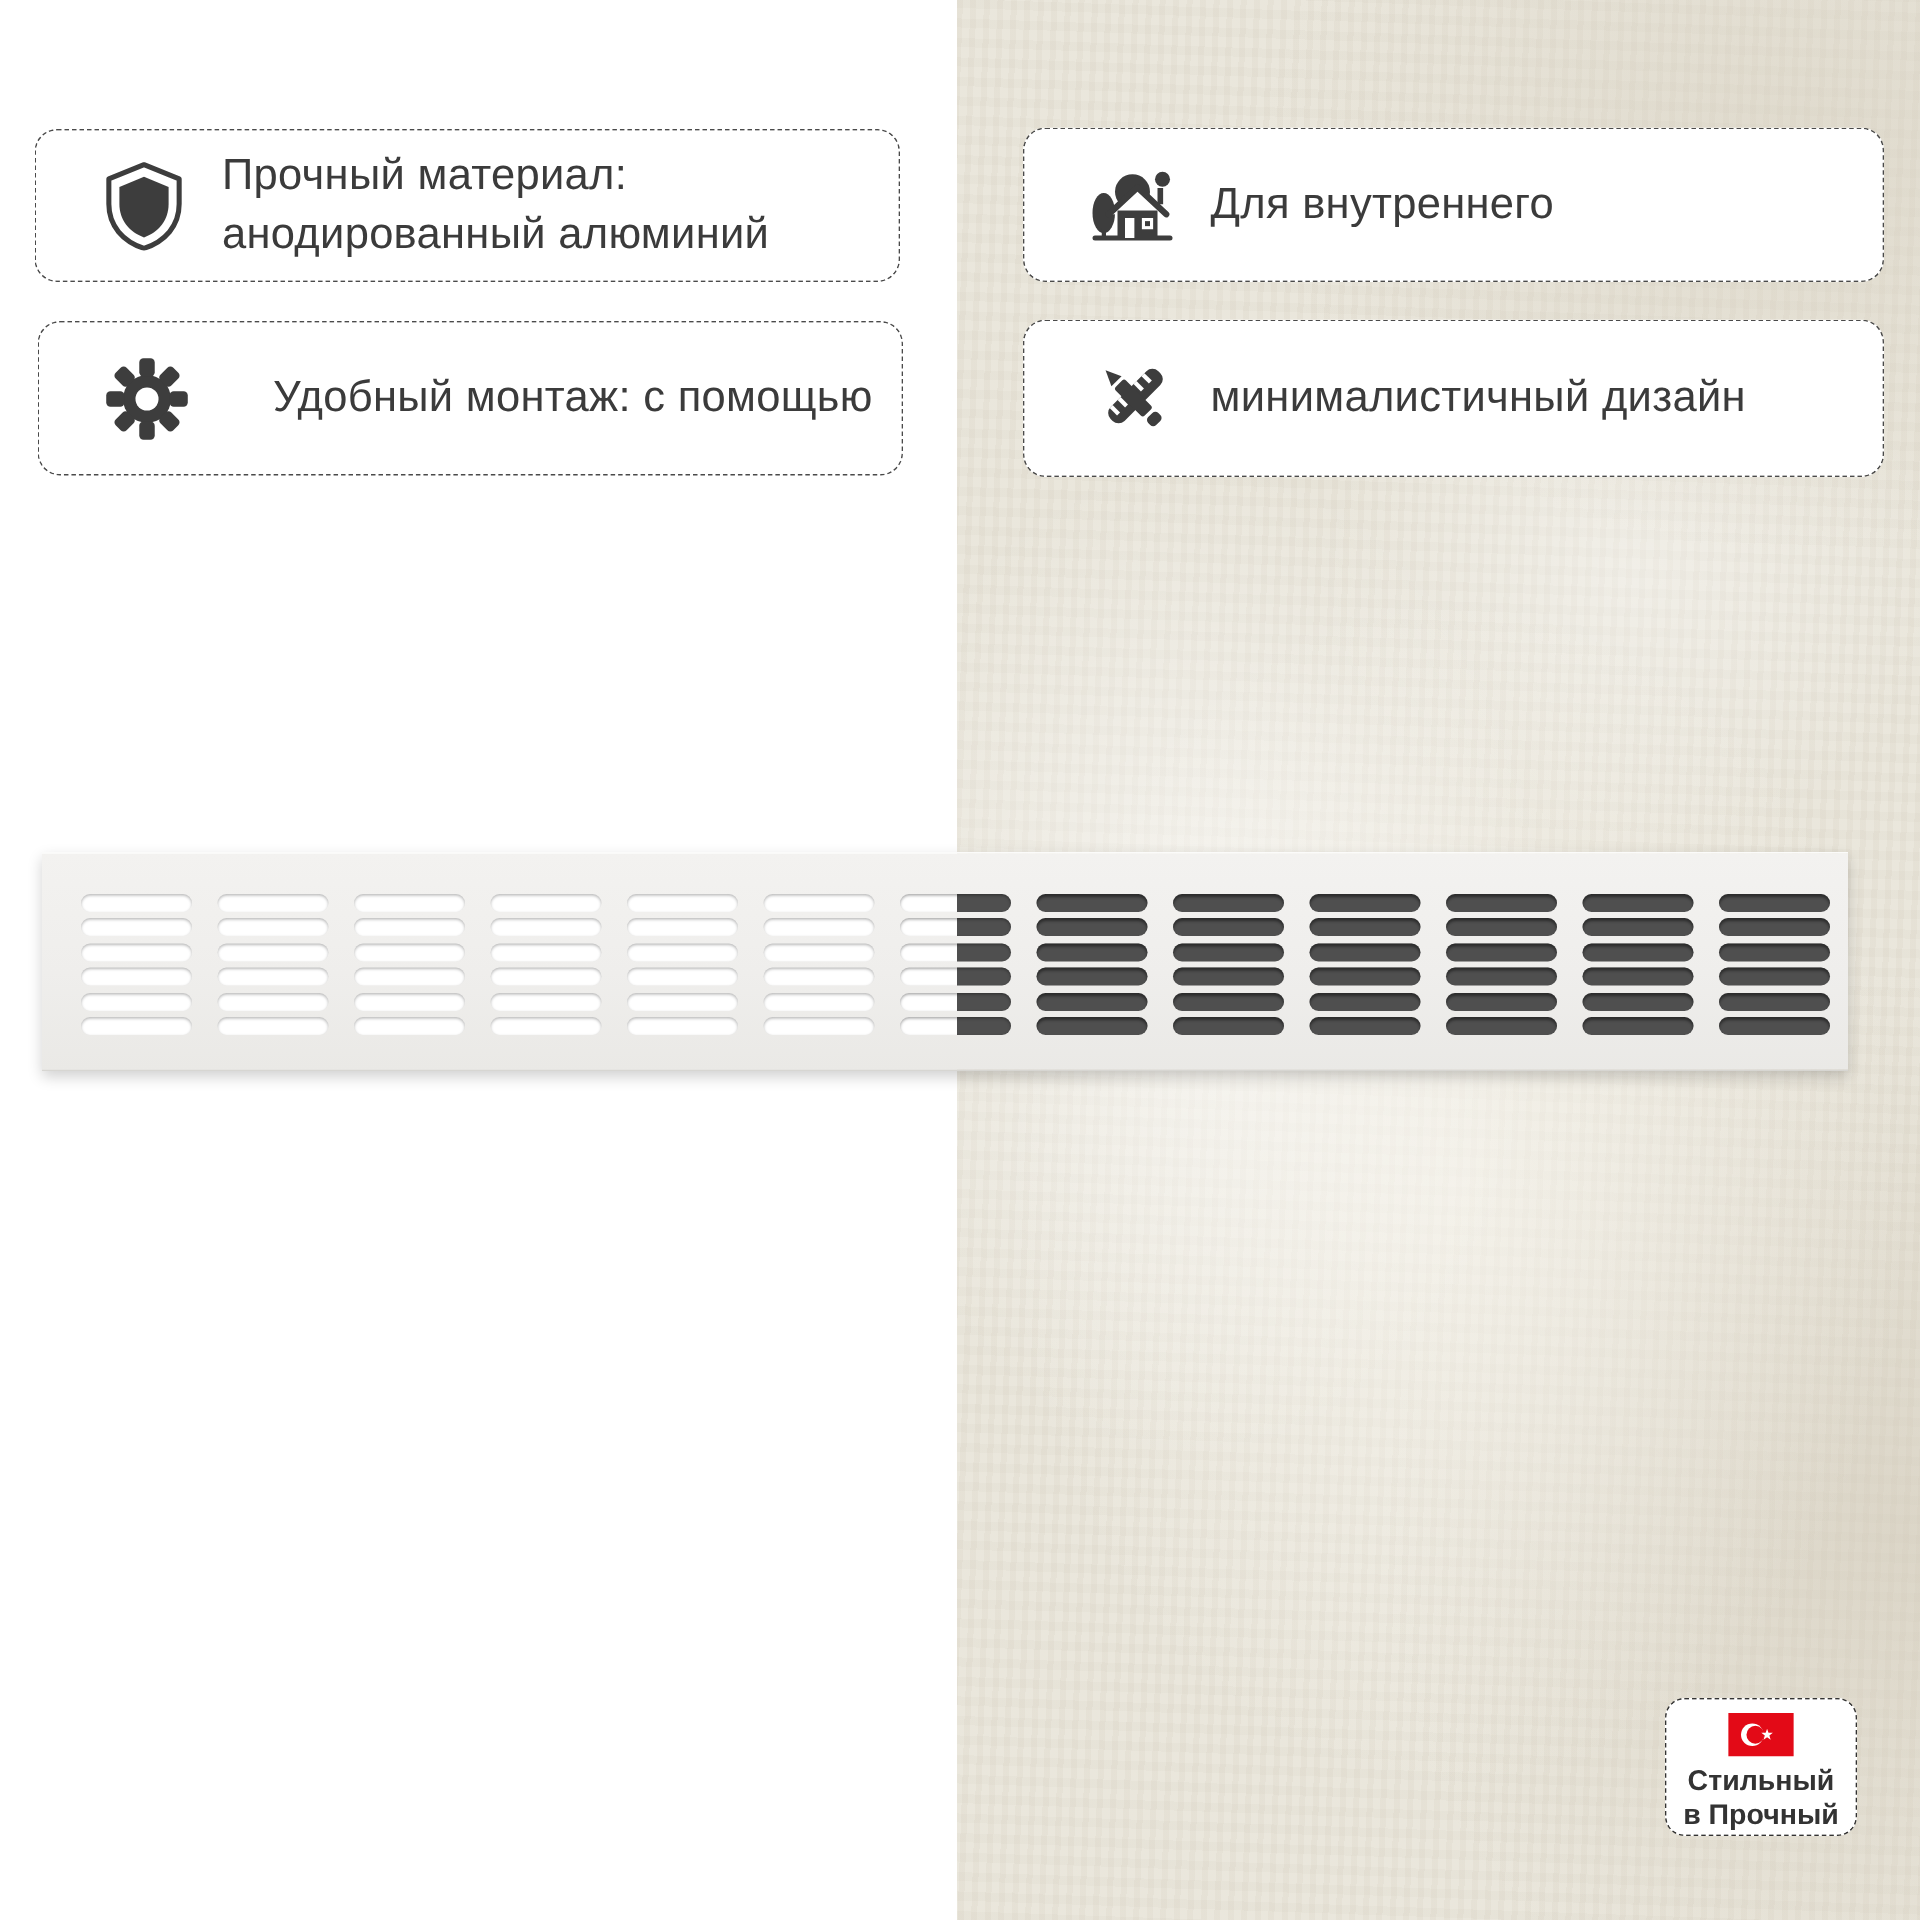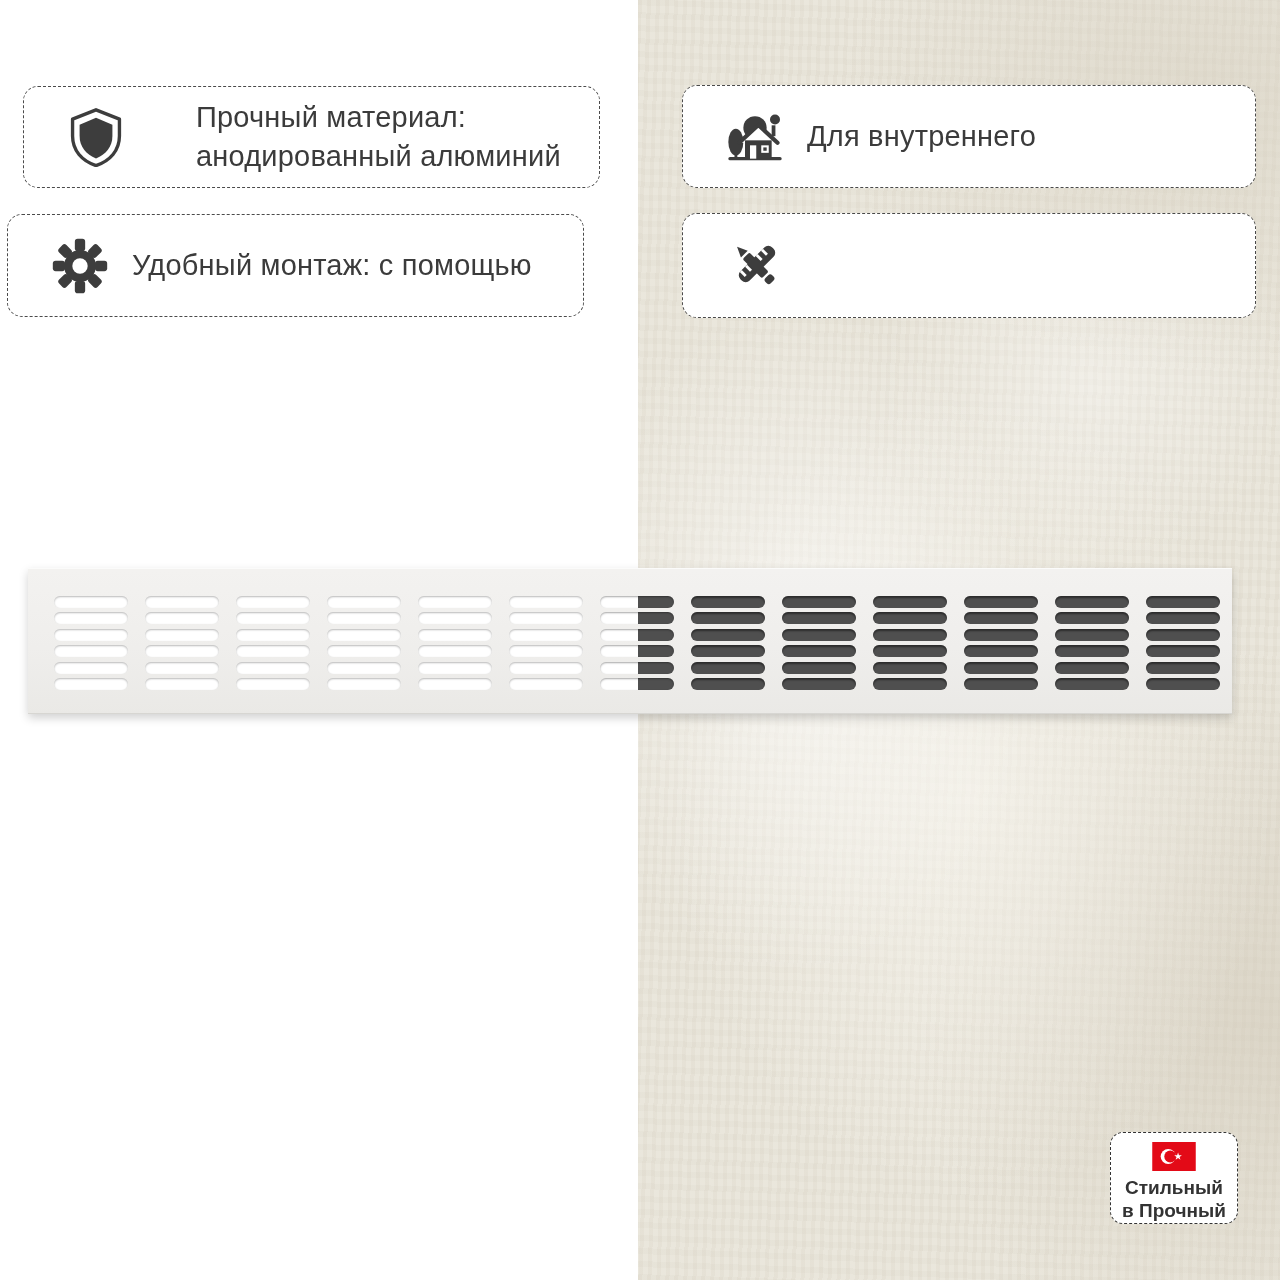--- a/index.html
+++ b/index.html
@@ -50,34 +50,34 @@
     line-height:23px;text-align:center;}
 </style>
 </head>
 <body>
 
 <div class="canvas">
 
   <div class="bg-left"></div>
   <div class="bg-concrete"></div>
 
-  <div class="feature" style="left:23px;top:86px;width:577px;height:102px;gap:48px;">
+  <div class="feature" style="left:23px;top:86px;width:577px;height:102px;">
     <span class="ficon">
       <svg viewBox="0 0 64 64">
         <path d="M32 3 L57 13 V31 C57 46.5 47 57.5 32 62.5 C17 57.5 7 46.5 7 31 V13 Z" fill="none" stroke="#3d3d3d" stroke-width="3.6" stroke-linejoin="round"></path>
         <path d="M32 11.5 L49.5 18.8 V31 C49.5 42.5 42.5 50.8 32 54.8 C21.5 50.8 14.5 42.5 14.5 31 V18.8 Z" fill="#3d3d3d"></path>
       </svg>
     </span>
     <div class="ftext">
       <div>Прочный материал:</div>
       <div>анодированный алюминий</div>
     </div>
   </div>
 
-  <div class="feature" style="left:7px;top:214px;width:577px;height:103px;">
+  <div class="feature" style="left:25px;top:214px;width:577px;height:103px;gap:32px;">
     <span class="ficon">
       <svg viewBox="0 0 64 64">
         <g fill="#3d3d3d">
           <circle cx="32" cy="32" r="17"></circle>
           <g>
             <rect x="26.5" y="3" width="11" height="13" rx="3"></rect>
             <rect x="26.5" y="3" width="11" height="13" rx="3" transform="rotate(45 32 32)"></rect>
             <rect x="26.5" y="3" width="11" height="13" rx="3" transform="rotate(90 32 32)"></rect>
             <rect x="26.5" y="3" width="11" height="13" rx="3" transform="rotate(135 32 32)"></rect>
             <rect x="26.5" y="3" width="11" height="13" rx="3" transform="rotate(180 32 32)"></rect>
@@ -129,20 +129,21 @@
           <rect x="25" y="45" width="7.5" height="3" fill="#ffffff"></rect>
         </g>
         <g transform="rotate(-45 32 32)" fill="#3d3d3d">
           <path d="M32.9 4 L27.8 15 L38 15 Z"></path>
           <rect x="27.8" y="17.5" width="10.2" height="29" rx="2"></rect>
           <rect x="27.8" y="49" width="10.2" height="8" rx="3"></rect>
         </g>
       </svg>
     </span>
     <div class="ftext">
+      <div>минималистичный дизайн</div>
     </div>
   </div>
 
   <div class="grille">
       <div class="slot light" style="left: 26px; top: 27px; width: 74px; height: 12px;"></div>
       <div class="slot light" style="left: 117px; top: 27px; width: 74px; height: 12px;"></div>
       <div class="slot light" style="left: 208px; top: 27px; width: 74px; height: 12px;"></div>
       <div class="slot light" style="left: 299px; top: 27px; width: 74px; height: 12px;"></div>
       <div class="slot light" style="left: 390px; top: 27px; width: 74px; height: 12px;"></div>
       <div class="slot light" style="left: 481px; top: 27px; width: 74px; height: 12px;"></div>

